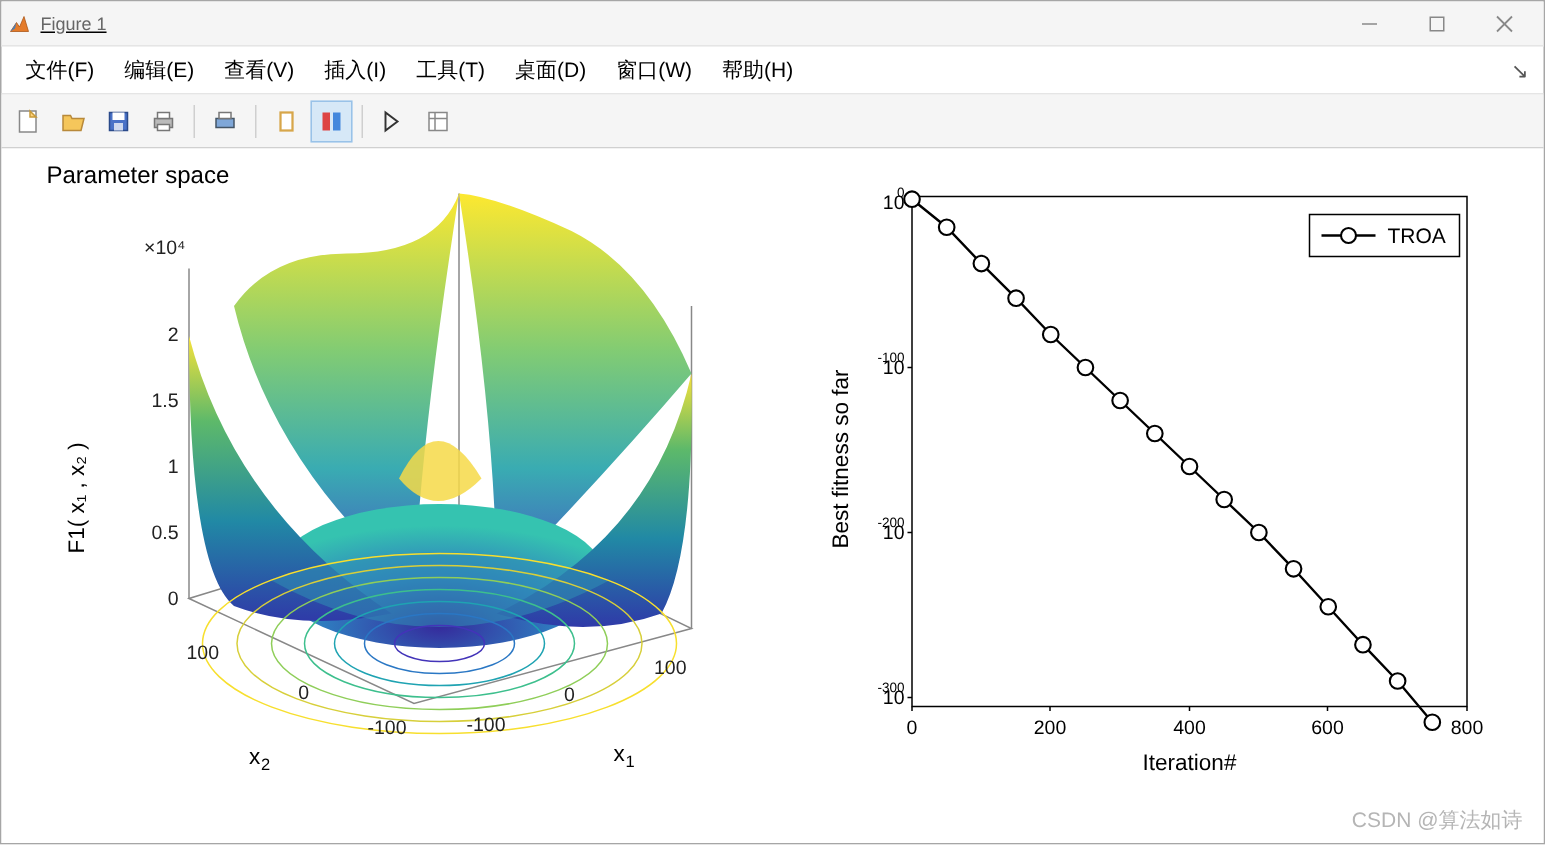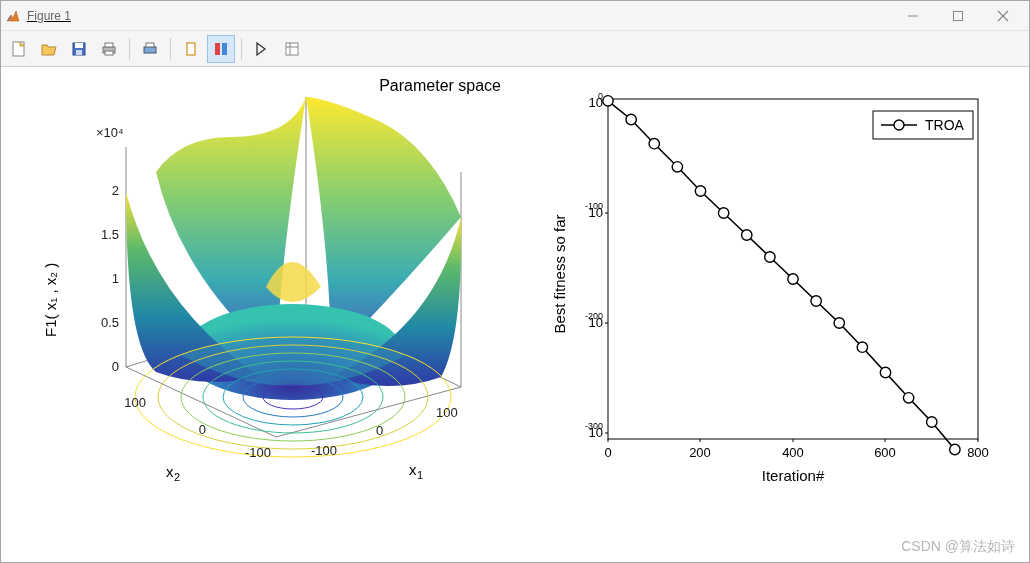--- a/index.html
+++ b/index.html
@@ -13,21 +13,21 @@
   .menuitem { padding: 4px 10px; cursor: default; }
   .restore-icon { position: absolute; right: 10px; font-size: 14px; color: #555;}
   .toolbar { height: 36px; display: flex; align-items: center; padding: 0 4px; gap: 2px; border-bottom: 1px solid #d0d0d0; background: #f5f5f5;}
   .tbtn { width: 28px; height: 28px; display: flex; align-items: center; justify-content: center; border: 1px solid transparent; }
   .tbtn.active { border: 1px solid #99c2e8; background: #d6e8f7; }
   .sep { width: 1px; height: 22px; background: #cfcfcf; margin: 0 4px; }
   .plotarea { flex: 1; background: #ffffff; position: relative; }
   .subplot { position: absolute; }
   .left-plot { left: 30px; top: 10px; width: 470px; height: 430px; }
   .right-plot { left: 542px; top: 22px; width: 440px; height: 388px; margin-left: 10px; }
-  .surf-title { position: absolute; top: 0; left: 0; right: 0; text-align: right; font-size: 16px; }
+  .surf-title { position: absolute; top: 0; left: 0; right: 0; text-align: left; font-size: 16px; }
   .watermark { position: absolute; bottom: 6px; right: 14px; font-size: 14px; color: rgba(120,120,120,0.55); }
 </style>
 </head>
 <body>
 
 <div class="window">
 
   <div class="titlebar">
     <span class="icon">
       <svg width="16" height="16" viewBox="0 0 16 16">
@@ -47,20 +47,31 @@
         </svg>
       </div>
     <div class="winbtn">
         <svg width="12" height="12">
           <line x1="1" y1="1" x2="11" y2="11" stroke="#888" stroke-width="1.2"></line>
           <line x1="11" y1="1" x2="1" y2="11" stroke="#888" stroke-width="1.2"></line>
         </svg>
       </div>
   </div>
 
+  <div class="menubar">
+    <div class="menuitem">文件(F)</div>
+    <div class="menuitem">编辑(E)</div>
+    <div class="menuitem">查看(V)</div>
+    <div class="menuitem">插入(I)</div>
+    <div class="menuitem">工具(T)</div>
+    <div class="menuitem">桌面(D)</div>
+    <div class="menuitem">窗口(W)</div>
+    <div class="menuitem">帮助(H)</div>
+    <span class="restore-icon">↘</span>
+  </div>
 
   <div class="toolbar">
     <div class="tbtn">
         <svg width="18" height="18">
           <rect x="3" y="2" width="11" height="14" fill="#fff" stroke="#888"></rect>
           <path d="M10 2 L14 6 L10 6 Z" fill="#ffd27a" stroke="#c79a3a"></path>
         </svg>
       </div>
     <div class="tbtn">
         <svg width="18" height="18">

